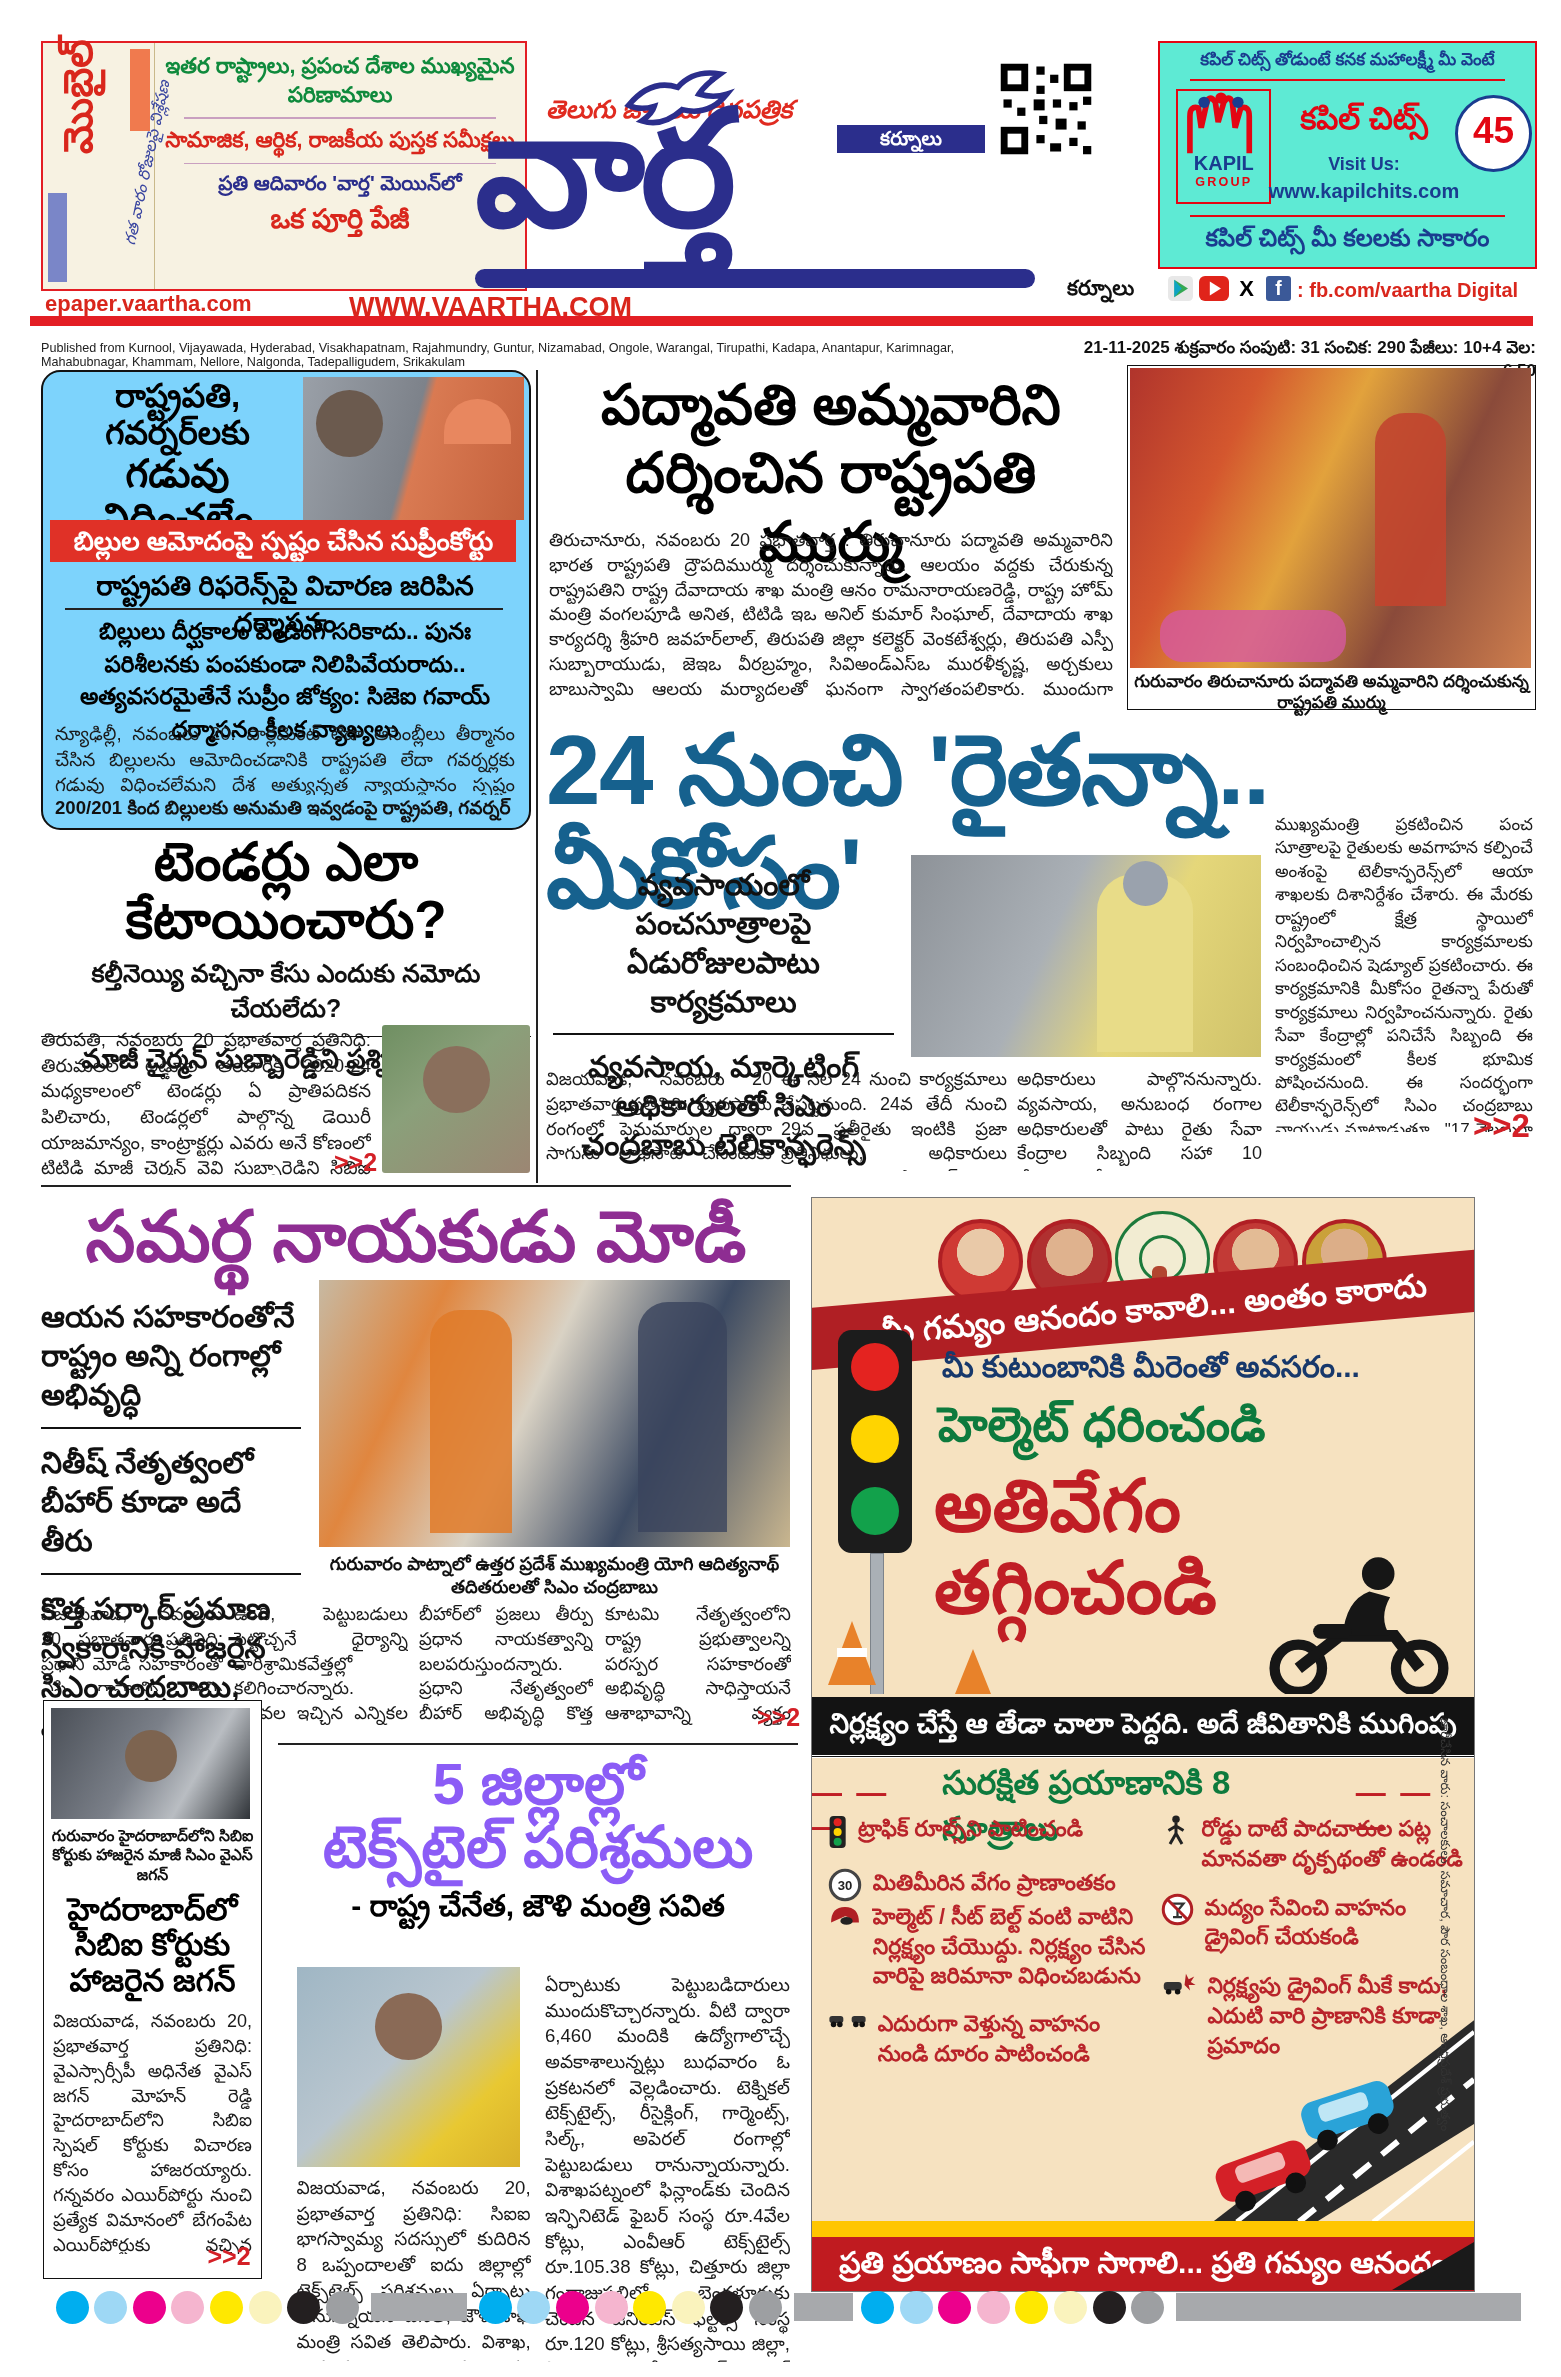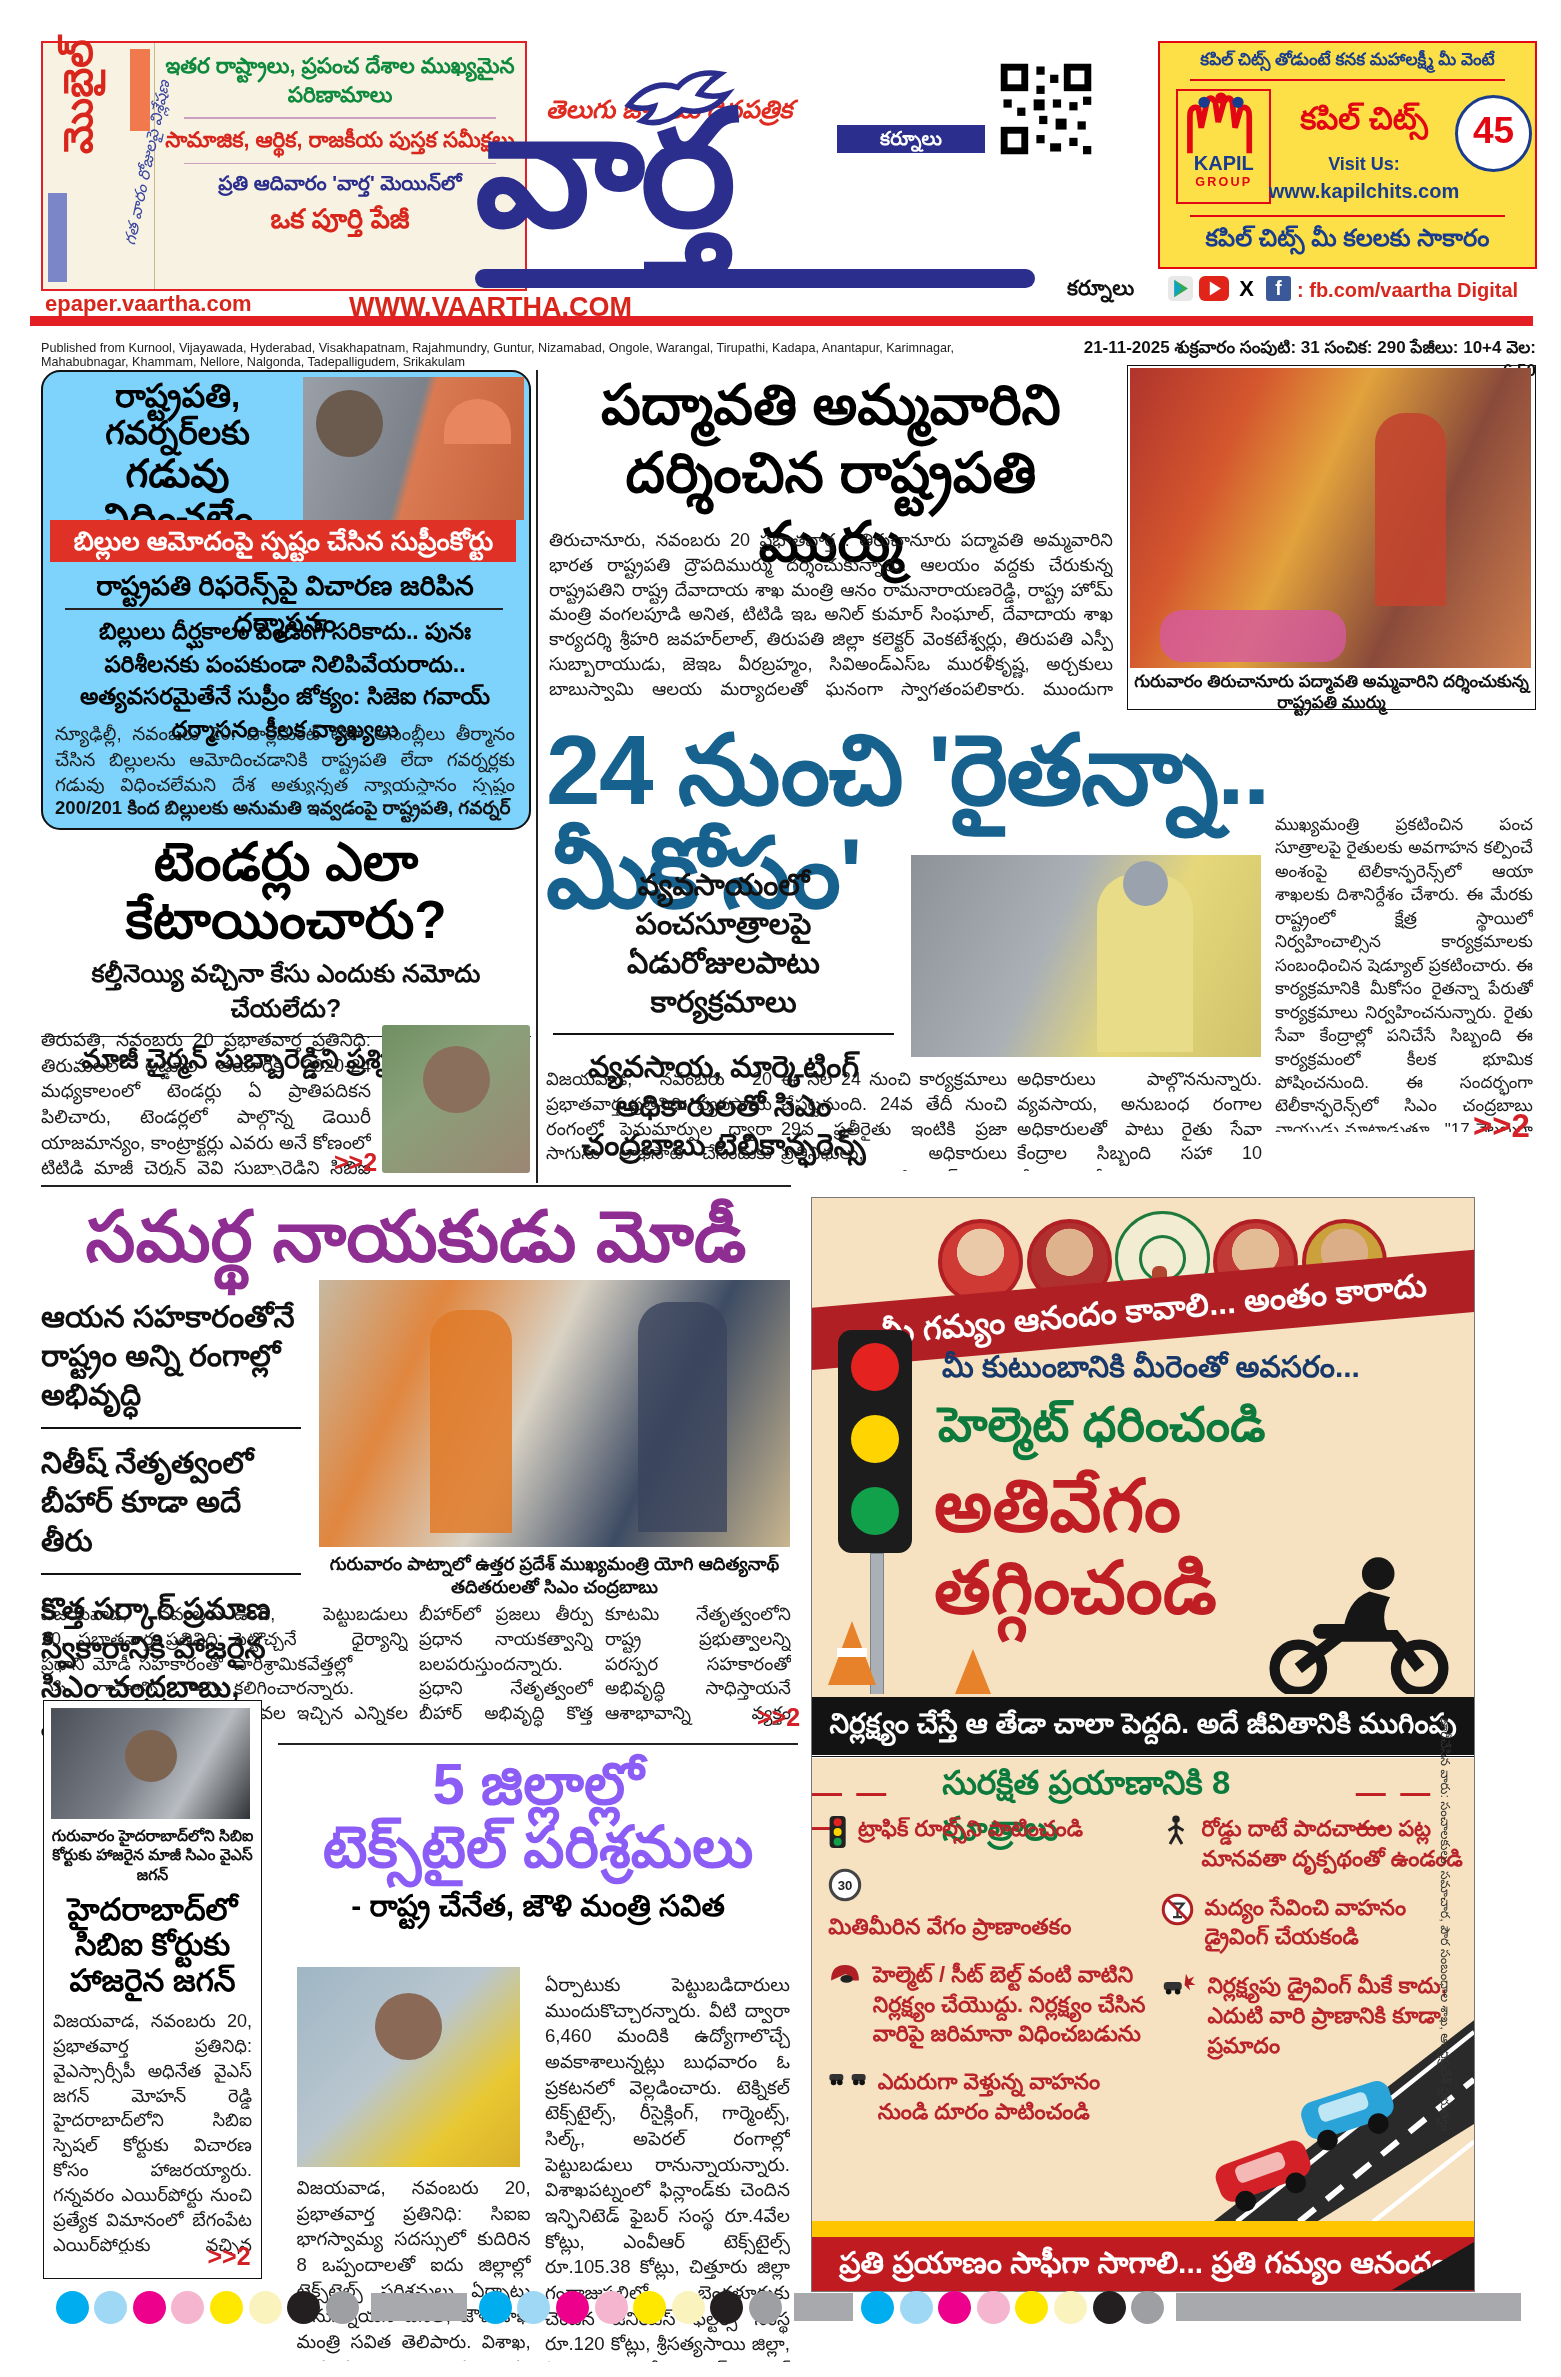--- a/index.html
+++ b/index.html
@@ -78,21 +78,21 @@
           <rect x="42" y="42" width="8" height="8"></rect>
           <rect x="58" y="44" width="6" height="6"></rect>
         <rect x="28" y="54" width="6" height="6"></rect>
           <rect x="38" y="60" width="8" height="6"></rect>
           <rect x="52" y="56" width="6" height="6"></rect>
           <rect x="62" y="62" width="6" height="6"></rect>
       </g>
     </svg>
   </div>
 
-  <div class="abs" style="left:1158px;top:41px;width:375px;height:224px;background:#fde047;border:2.2px solid #e30613;">
+  <div class="abs" style="left:1158px;top:41px;width:375px;height:224px;background:#5eead4;border:2.2px solid #e30613;">
     <div class="c b" style="margin-top:7.4px;color:#1a3c8f;font-size:17px;">కపిల్ చిట్స్ తోడుంటే కనక మహాలక్ష్మీ మీ వెంటే</div>
     <div style="height:1.5px;background:#e30613;margin:6px 30px;"></div>
     <div class="abs" style="left:16.3px;top:46px;width:91px;height:111px;border:2.2px solid #e30613;">
       <svg viewBox="0 0 60 46" width="86" height="65">
         <path d="M8 44 L8 18 Q8 10 14 12 L16 26 L20 8 Q22 2 26 8 L28 22 L32 8 Q36 2 38 8 L40 26 L44 12 Q50 10 50 18 L50 44" fill="none" stroke="#e30613" stroke-width="4"></path>
         <circle cx="18" cy="8" r="4" fill="#1a3c8f"></circle>
           <circle cx="30" cy="5" r="4" fill="#e30613"></circle>
           <circle cx="42" cy="8" r="4" fill="#1a3c8f"></circle>
       </svg>
       <div class="c b" style="color:#1a3c8f;font-size:20px;margin-top:-4.5px;">KAPIL</div>
@@ -302,21 +302,21 @@
         <span>
           <svg viewBox="0 0 24 44" width="19.3" height="36">
               <rect x="2" y="2" width="20" height="40" rx="5" fill="#222"></rect>
               <circle cx="12" cy="10" r="5" fill="#e42320"></circle>
               <circle cx="12" cy="22" r="5" fill="#ffd400"></circle>
               <circle cx="12" cy="34" r="5" fill="#12a14b"></circle>
             </svg>
         </span>
         <span class="tip-text">ట్రాఫిక్ రూల్స్‌ని పాటించండి</span>
       </div>
-      <div class="tip" style="margin-bottom:18px;flex-direction:column;">
+      <div class="tip" style="margin-bottom:0;">
         <span>
           <svg viewBox="0 0 44 44" width="34" height="34">
               <circle cx="22" cy="22" r="19" fill="#fff" stroke="#444" stroke-width="4"></circle>
               <text x="22" y="29" font-size="17" text-anchor="middle" fill="#222" font-family="Liberation Sans,sans-serif" font-weight="bold">30</text>
             </svg>
         </span>
         <span class="tip-text">మితిమీరిన వేగం ప్రాణాంతకం</span>
       </div>
       <div class="tip" style="margin-bottom:18px;">
         <span>

